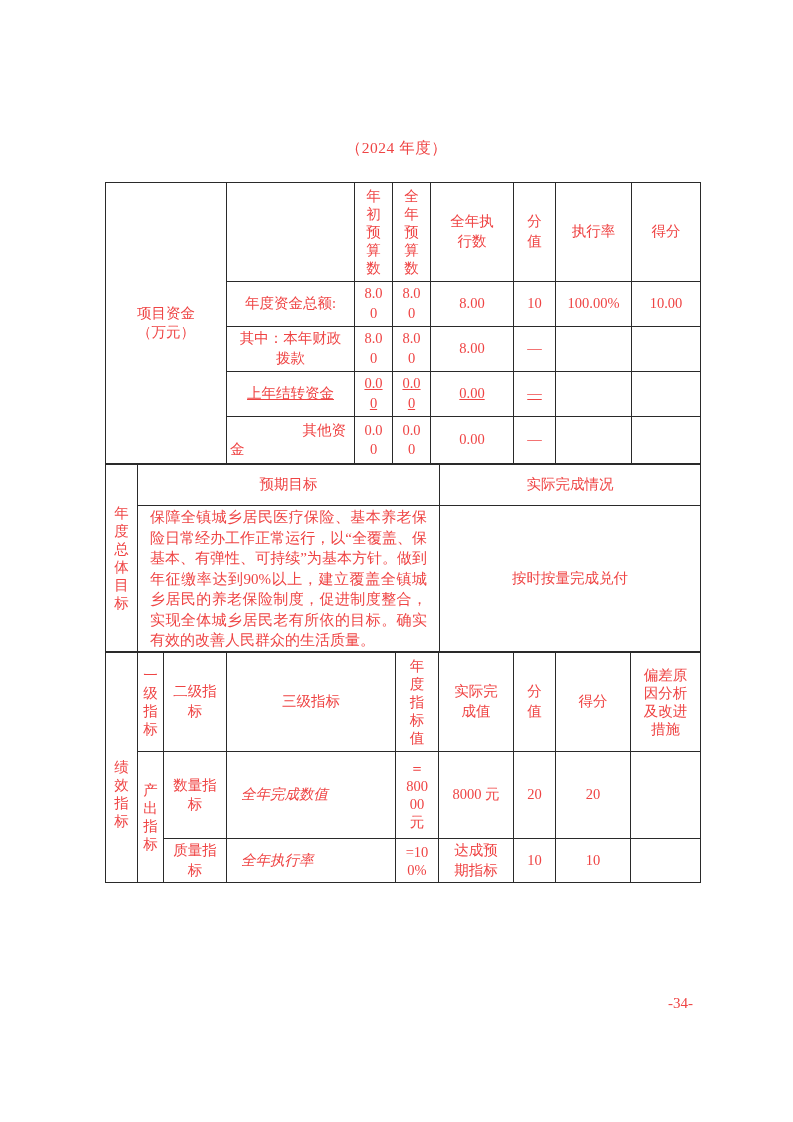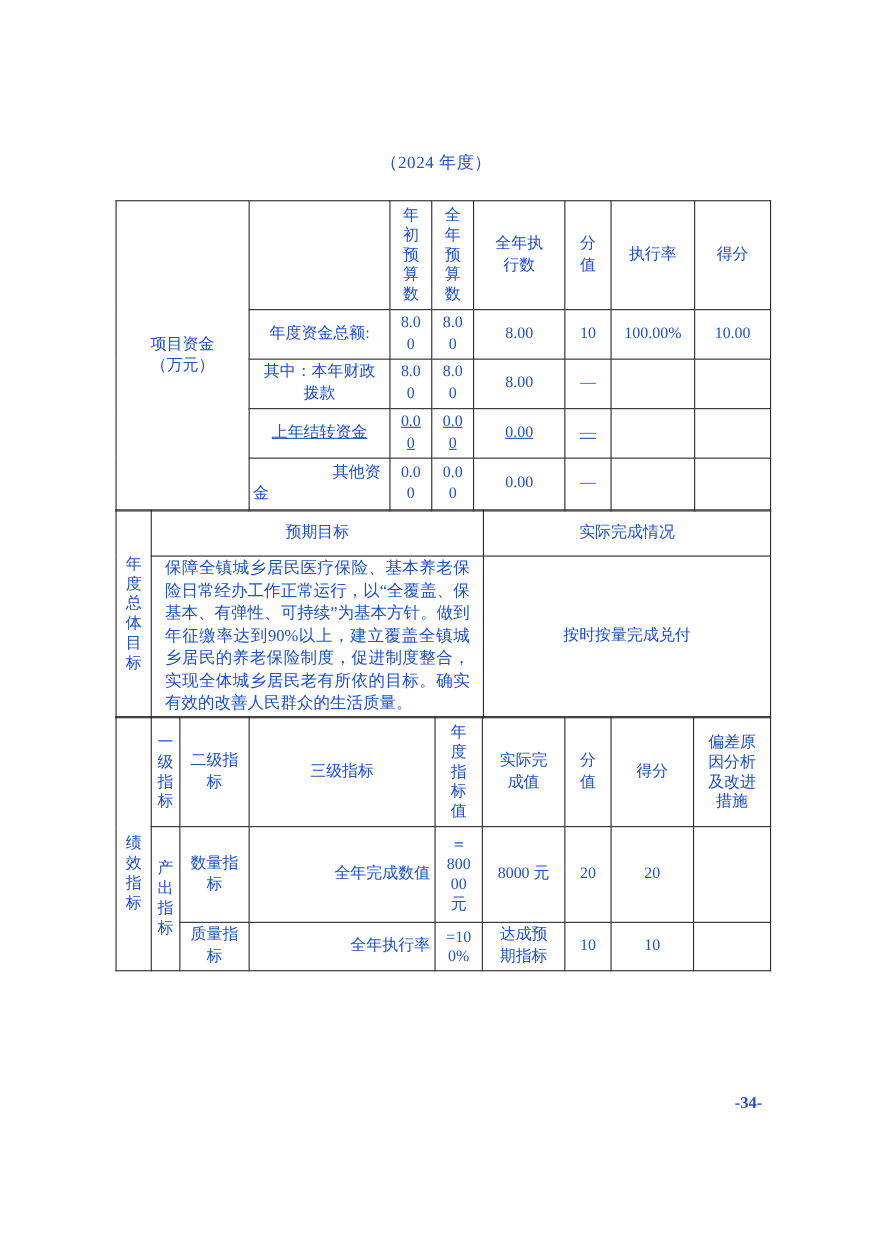--- a/index.html
+++ b/index.html
@@ -1,44 +1,44 @@
 <!DOCTYPE html>
 <html><head>
 <meta charset="utf-8">
 <style>
   html,body{margin:0;padding:0;background:#888;}
   .page{
     position:relative;width:793px;height:1122px;background:#ffffff;
-    font-family:"Liberation Serif","DejaVu Serif",serif;color:#1d4ed8;
+    font-family:"Liberation Serif","DejaVu Serif",serif;color:#ef4444;
     margin:0 auto;overflow:hidden;
   }
   .doc-title{
     position:absolute;top:138px;left:0;width:100%;
     text-align:center;font-size:15.5px;letter-spacing:.5px;
   }
   .tables{position:absolute;left:105px;top:183px;width:595px;}
   table{border-collapse:collapse;table-layout:fixed;width:595px;}
   .tblB,.tblC,.tblD{margin-top:-1.5px;}
   td{
     border:1.5px solid #2a2a2a;text-align:center;vertical-align:middle;
     font-size:14.5px;line-height:1.35;padding:2px 4px;overflow:hidden;
     word-break:break-all;
   }
   .pre{white-space:pre-line;}
   .stack{white-space:pre-line;line-height:18px;padding:1px 0;}
-  .left{text-align:right;padding-left:4px;}
+  .left{text-align:left;padding-left:14px;font-style:italic;}
   .goal-text{
     text-align:justify;font-size:15px;line-height:20.5px;
     padding:1px 12px;white-space:normal;
   }
   .other-funds{text-align:left;white-space:pre-line;padding:4px 3px;}
   .perf-label{padding-top:55px;}
   .page-num{
     position:absolute;top:995px;left:105px;width:588px;
-    text-align:right;font-size:15px;font-weight:bold;
+    text-align:right;font-size:15px;
   }
 </style>
 </head>
 <body>
 
 <div class="page">
 
   <div class="doc-title">（2024 年度）</div>
 
   <div class="tables">

